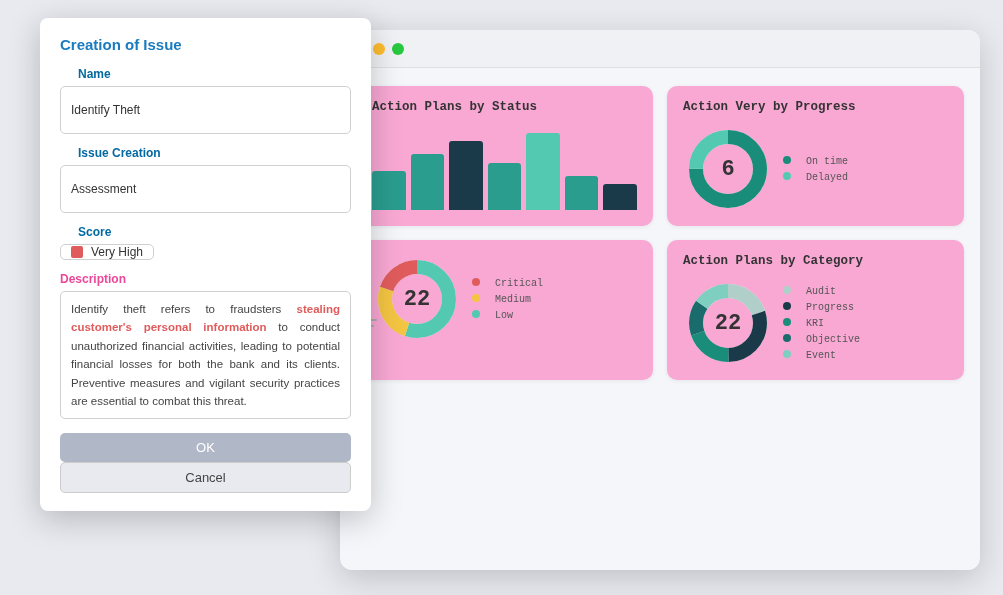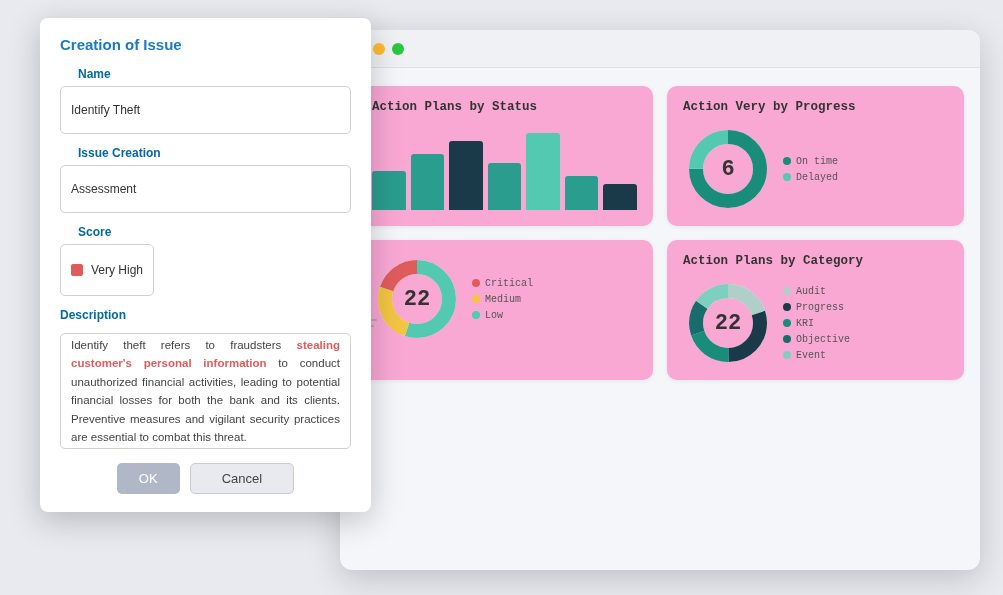--- a/index.html
+++ b/index.html
@@ -94,22 +94,22 @@
       font-weight: 700;
       color: #333;
     }
     .legend {
       display: flex;
       flex-direction: column;
       gap: 5px;
     }
     .legend-item {
       display: flex;
-      align-items: center;
-      gap: 5px;
+      align-items: flex-start;
+      gap: 15px;
       font-size: 10px;
       color: #555;
     }
     .legend-dot {
       width: 8px; height: 8px; border-radius: 50%;
     }
 
     
     .filter-icon-area {
       position: absolute;
@@ -154,63 +154,63 @@
       margin-bottom: 12px;
       background: #fff;
       outline: none;
     }
     .score-field {
       display: flex;
       align-items: center;
       gap: 8px;
       border: 1px solid #d0d0d0;
       border-radius: 5px;
-      padding: 18px 10px;
+      padding: 0 10px;
       margin-bottom: 12px;
       background: #fff;
       width: fit-content;
     }
     .score-icon {
       width: 12px; height: 12px;
       background: #e05c5c;
       border-radius: 2px;
       flex-shrink: 0;
     }
     .score-text {
       font-size: 12px;
       color: #333;
     }
     .description-label {
       font-size: 12px;
       font-weight: 600;
-      color: #0369a1;
-      margin-bottom: 11px;
+      color: #ec4899;
+      margin-bottom: 5px;
     }
     .description-box {
       width: 100%;
       border: 1px solid #d0d0d0;
       border-radius: 5px;
-      padding: 2px 10px;
+      padding: 8px 10px;
       font-size: 11.5px;
       color: #444;
       line-height: 1.6;
       min-height: 100px;
       margin-bottom: 14px;
       background: #fff;
       text-align: justify;
     }
     .desc-link {
       color: #e05c5c;
       font-weight: 600;
     }
     .dialog-buttons {
       display: flex;
       justify-content: center;
-      gap: 10px;
       margin-top: 2px;
+      flex-direction: column;
     }
     .btn-ok {
       background: #b0b8c8;
       color: #fff;
       border: none;
       border-radius: 5px;
       padding: 7px 22px;
       font-size: 13px;
       cursor: pointer;
       font-weight: 500;

